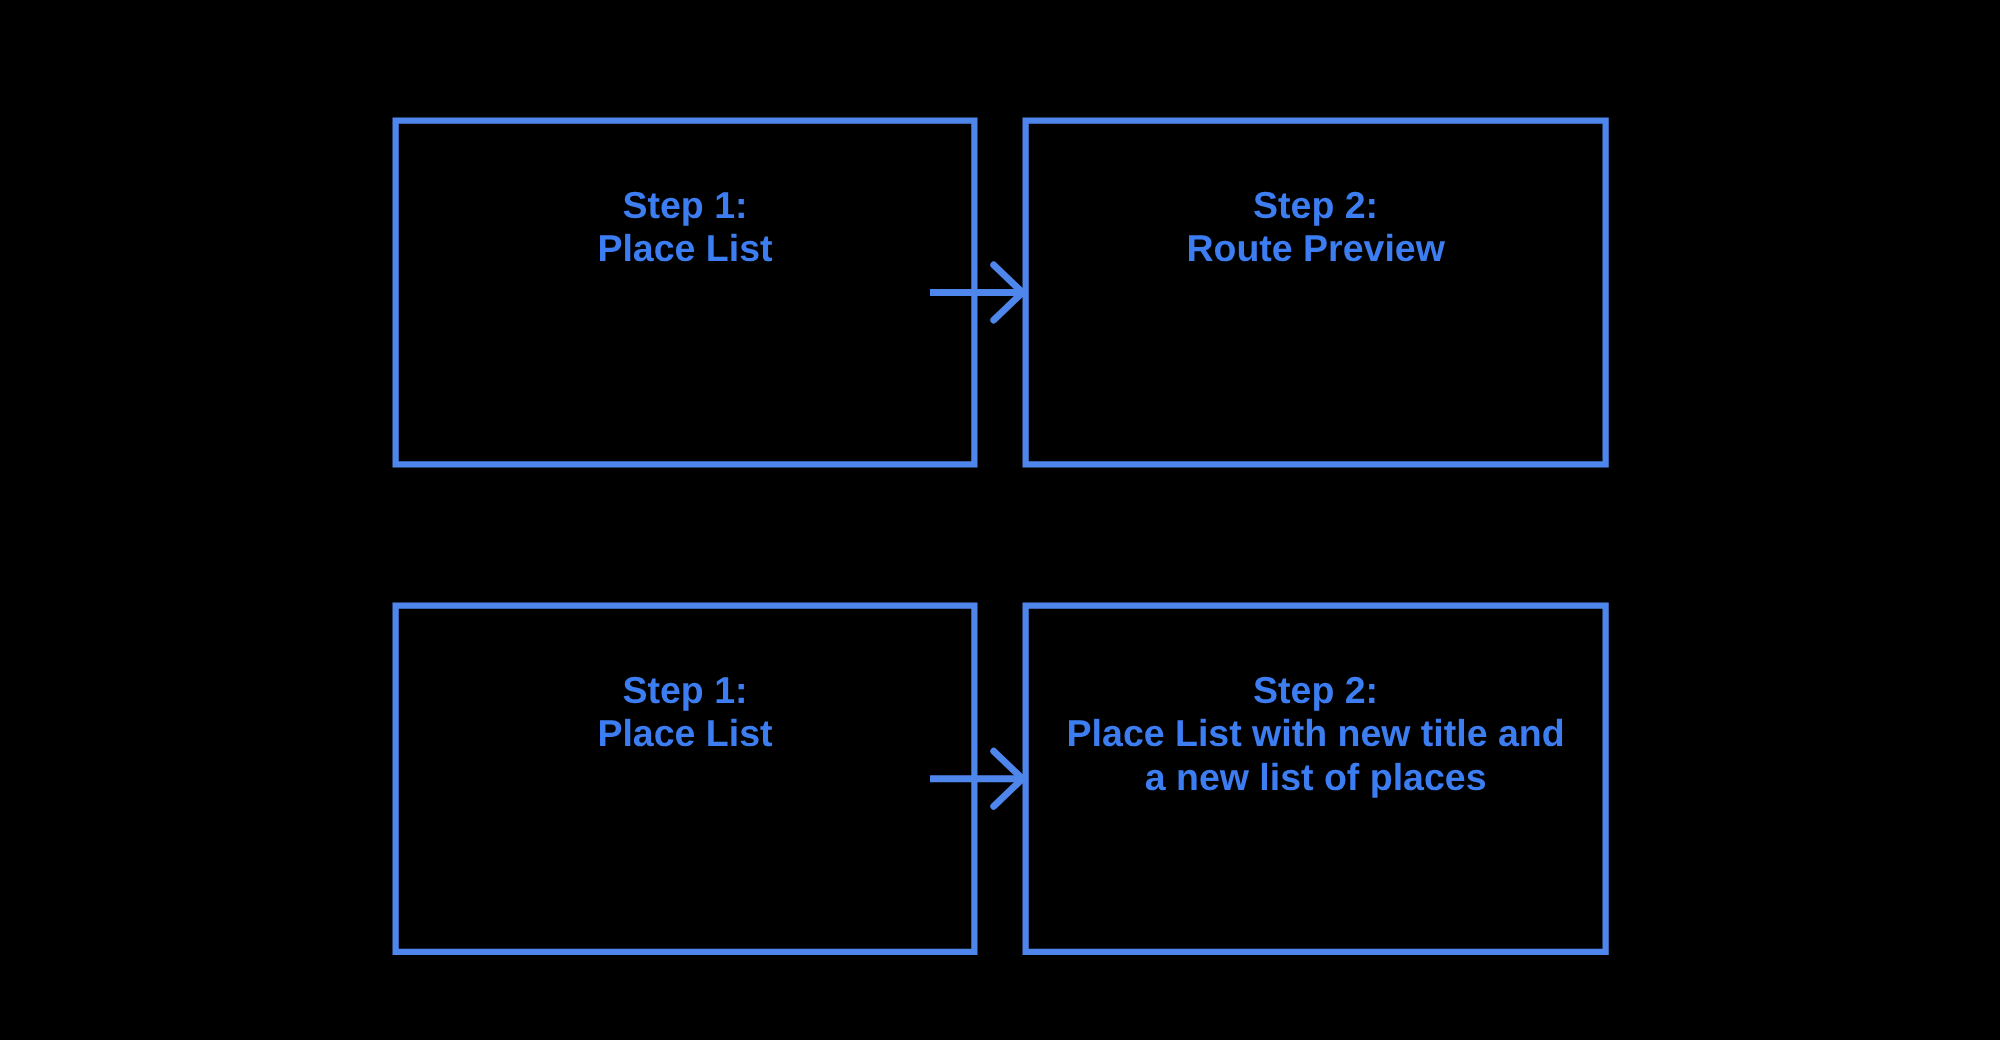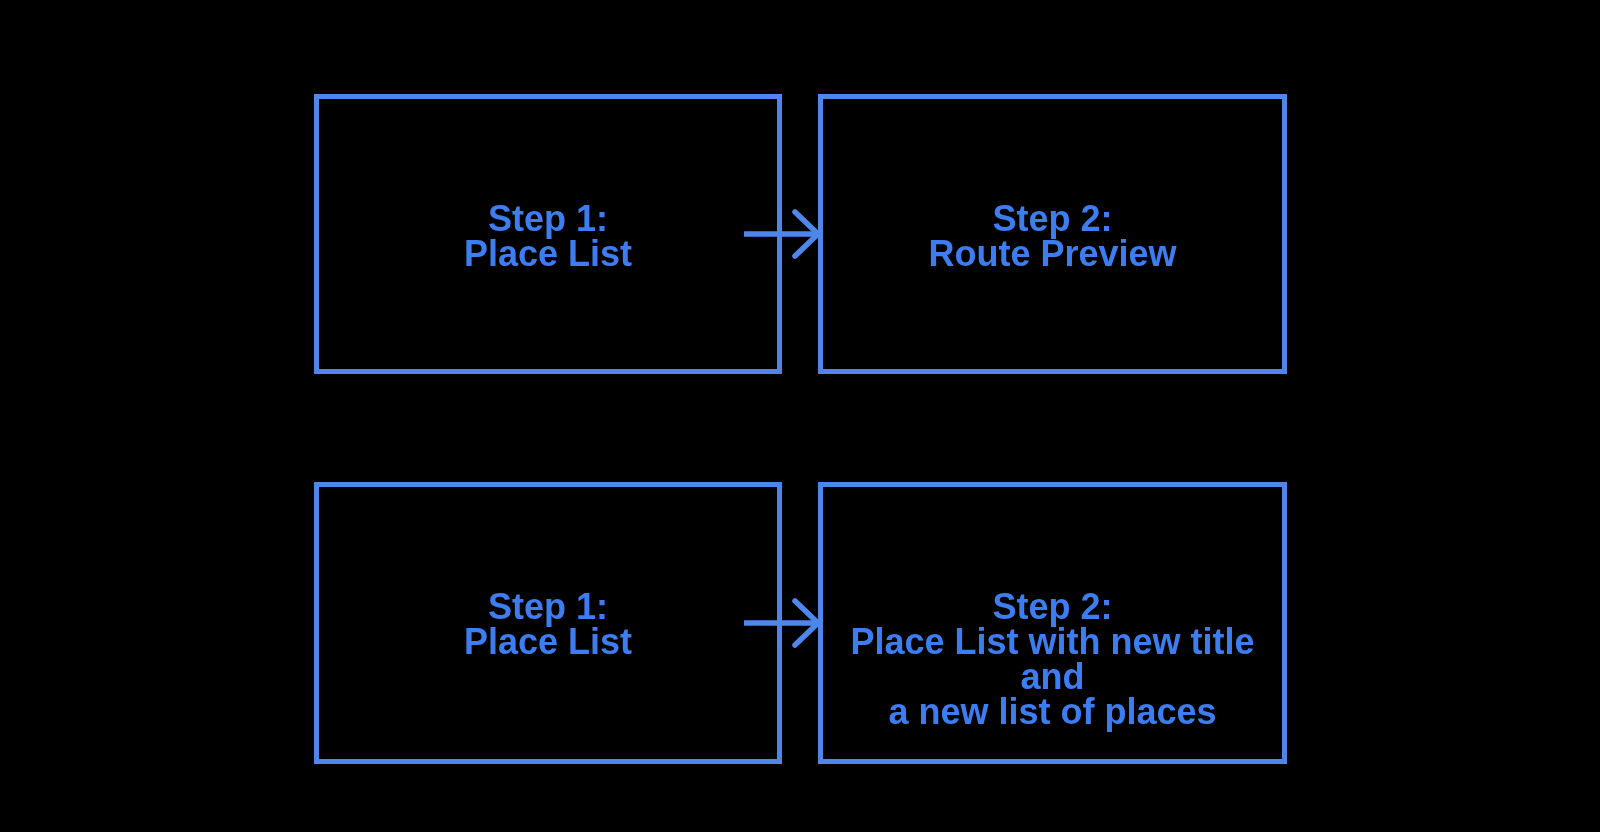--- a/index.html
+++ b/index.html
@@ -18,23 +18,23 @@
   .box {
     position: absolute;
     box-sizing: border-box;
     border: 5px solid var(--line, #4e86ec);
     background: transparent;
     display: flex;
     justify-content: center;
     align-items: flex-start;
   }
   .box .label {
-    margin-top: 102px;
+    margin-top: 48px;
     text-align: center;
-    font-size: 36px;
+    font-size: 30px;
     line-height: 35px;
     font-weight: 700;
     color: var(--text, #3d7df2);
     white-space: pre-line;
   }
   .box1 { left: 314px; top: 94px;  width: 468px; height: 280px; }
   .box2 { left: 818px; top: 94px;  width: 469px; height: 280px; }
   .box3 { left: 314px; top: 482px; width: 468px; height: 282px; }
   .box4 { left: 818px; top: 482px; width: 469px; height: 282px; }
   .arrow {

